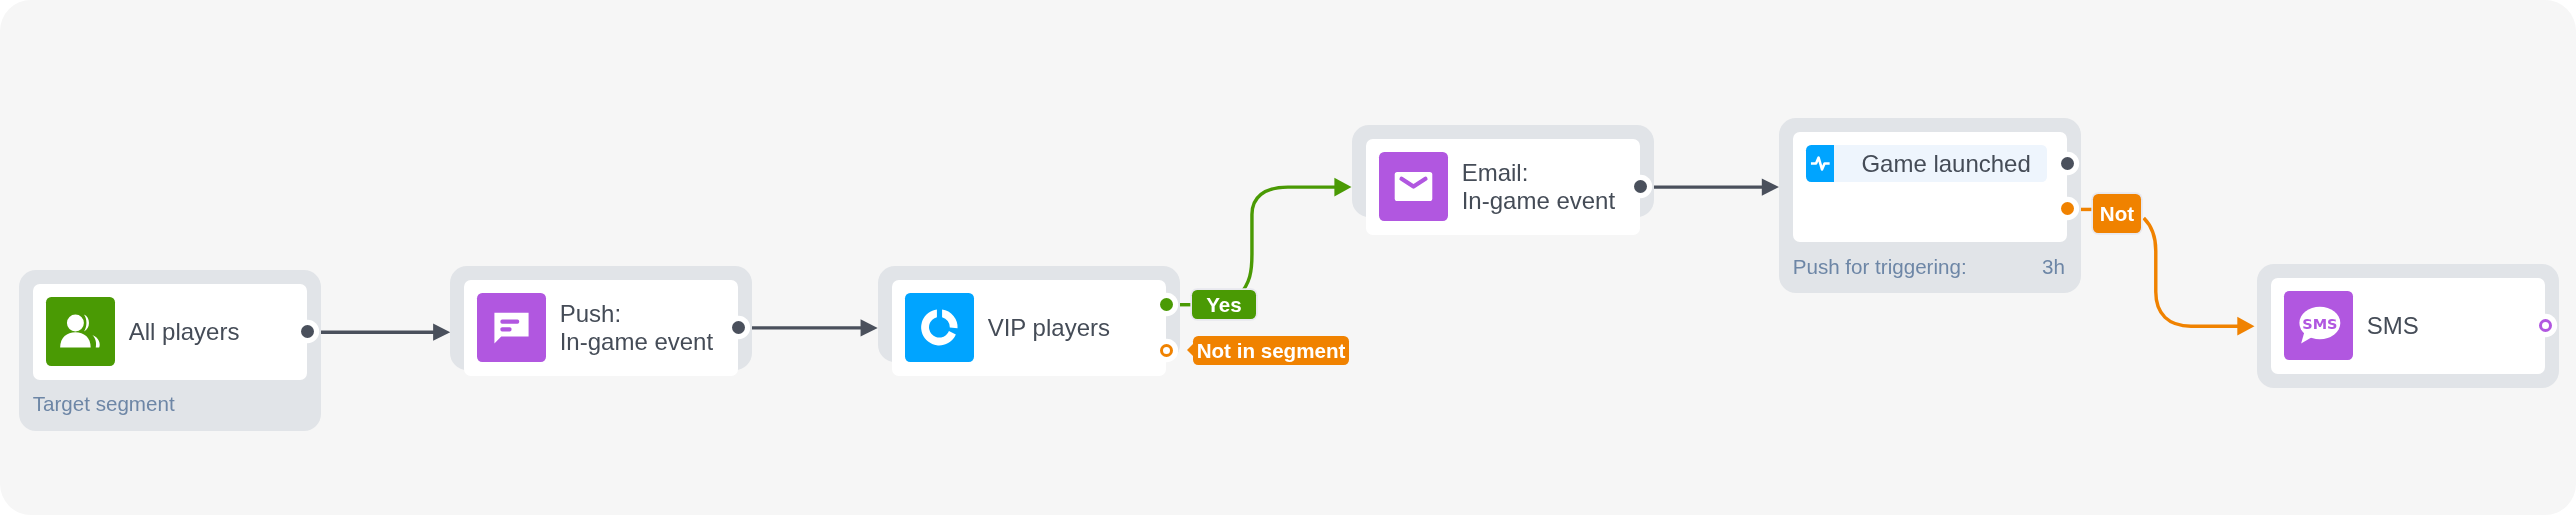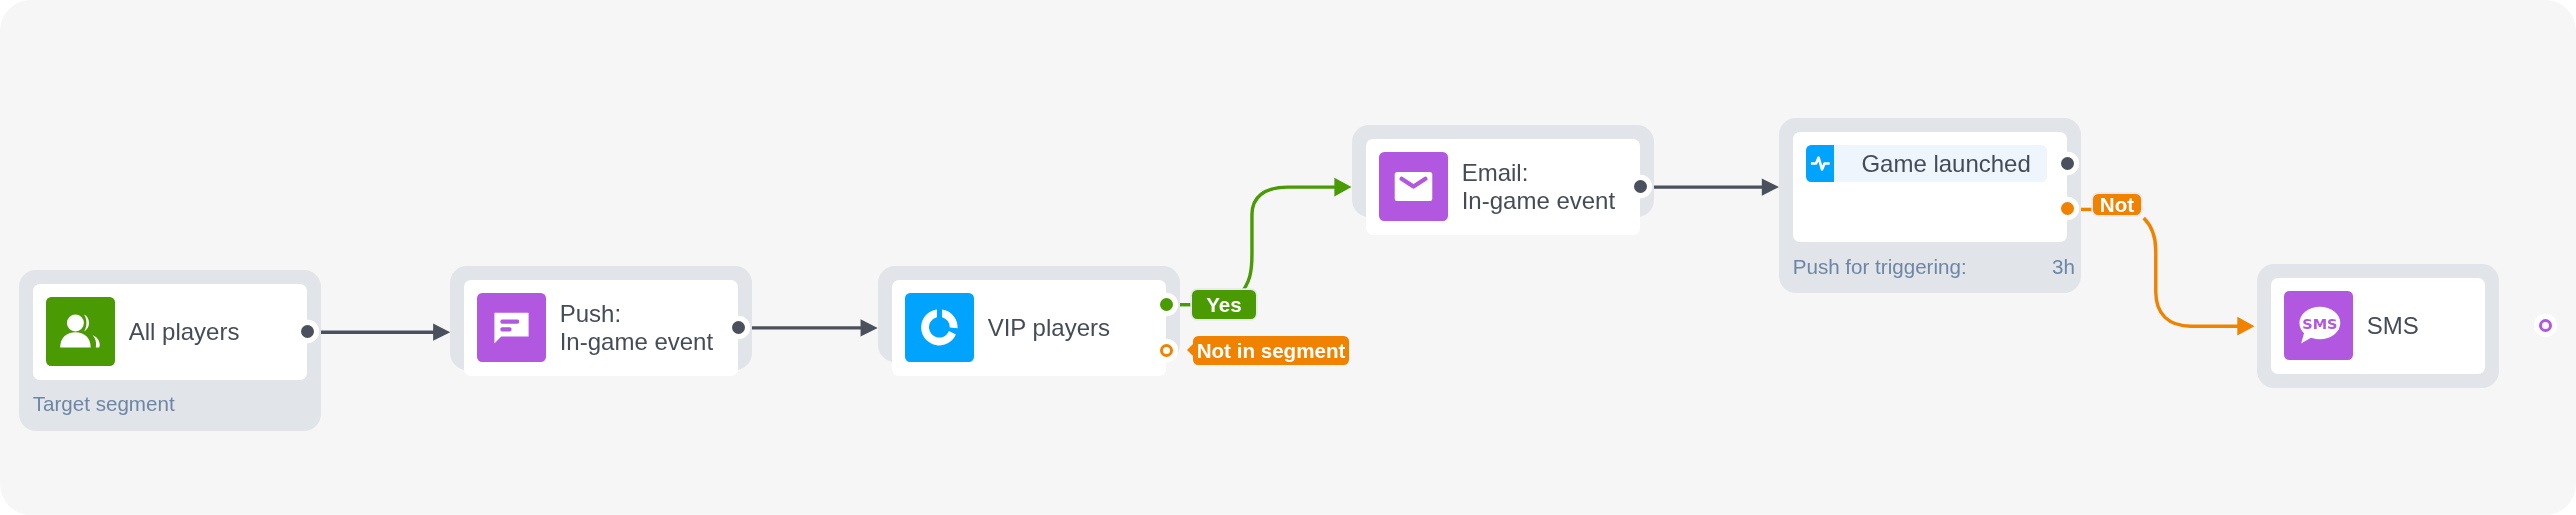--- a/index.html
+++ b/index.html
@@ -127,25 +127,25 @@
         <svg width="20.6" height="17" viewBox="0 0 24 20">
           <path d="M1,10 H7 L10,3 L14,17 L17,10 H23" fill="none" stroke="#fff" stroke-width="3" stroke-linejoin="round"></path>
         </svg>
       </div>
       <div class="rtext" style="color:#454c57;">Game launched</div>
     </div>
     <div class="port" style="left:268px; top:25px; background:#4a505c;"></div>
     <div class="port" style="left:268px; top:70px; background:#f08200;"></div>
   </div>
   <div class="footer" style="top:137px;">Push for triggering:</div>
-  <div class="footer" style="top:137px; left:auto; right:6px;">3h</div>
+  <div class="footer" style="top:137px; left:auto; right:16px;">3h</div>
 </div>
-<div class="badge" style="left:2093px; top:194px; width:48px; height:21px; background:#f08200;">Not</div>
+<div class="badge" style="left:2093px; top:194px; width:48px; height:39px; background:#f08200;">Not</div>
 
-<div class="node" style="left:2257px; top:264px; width:242px; height:124px;text-align:right;">
+<div class="node" style="left:2257px; top:264px; width:302px; height:124px;text-align:right;">
   <div class="inner" style="height:96px;">
     <div class="icon" style="background:#b157e0;">
       <svg width="46" height="43" viewBox="0 0 54 50">
         <ellipse cx="28" cy="22" rx="24" ry="19" fill="#fff"></ellipse>
         <path d="M10,32 L6,46 L20,38 Z" fill="#fff"></path>
         <text x="28" y="29" text-anchor="middle" font-family="DejaVu Sans, sans-serif" font-weight="bold" font-size="17" fill="#b157e0">SMS</text>
       </svg>
     </div>
     <div class="label" style="top:34px;">SMS</div>
     <div class="port" style="left:268px; top:41px; background:#fff; border:3.4px solid #b157e0;"></div>

